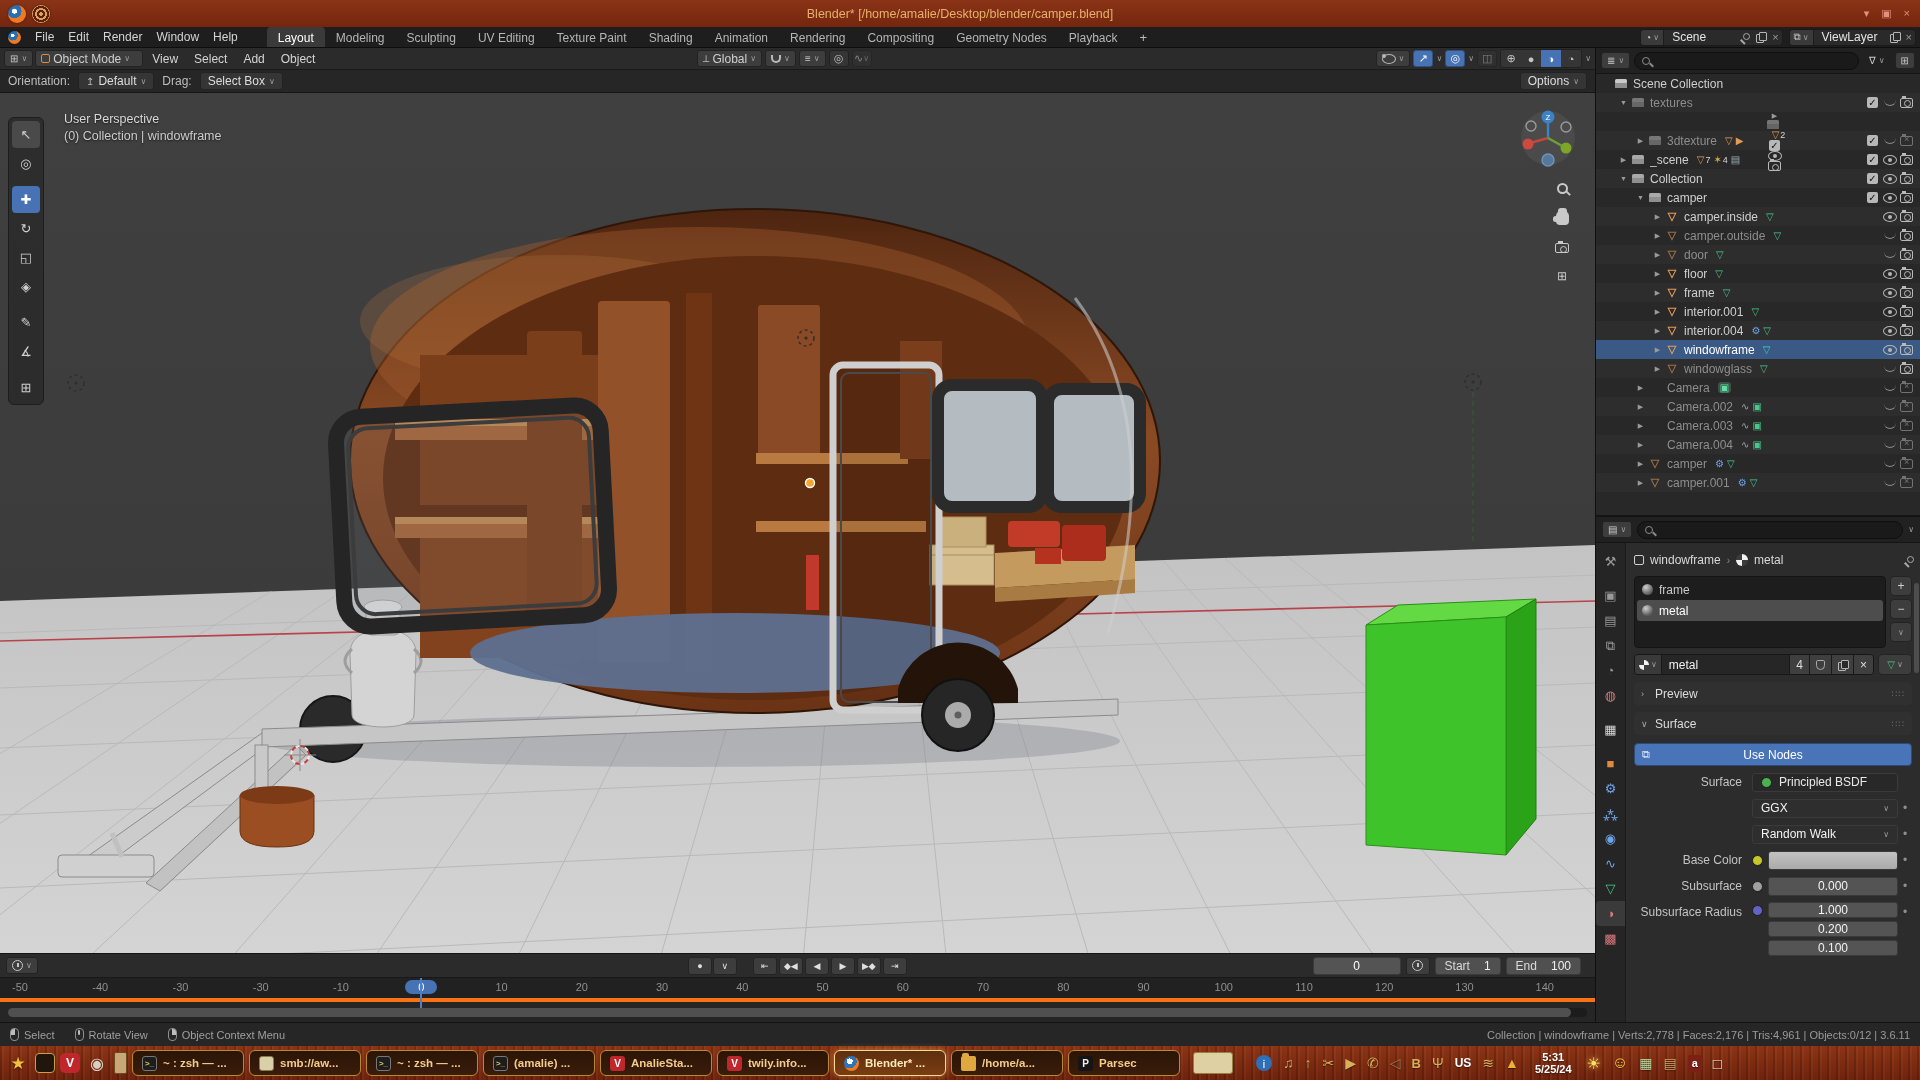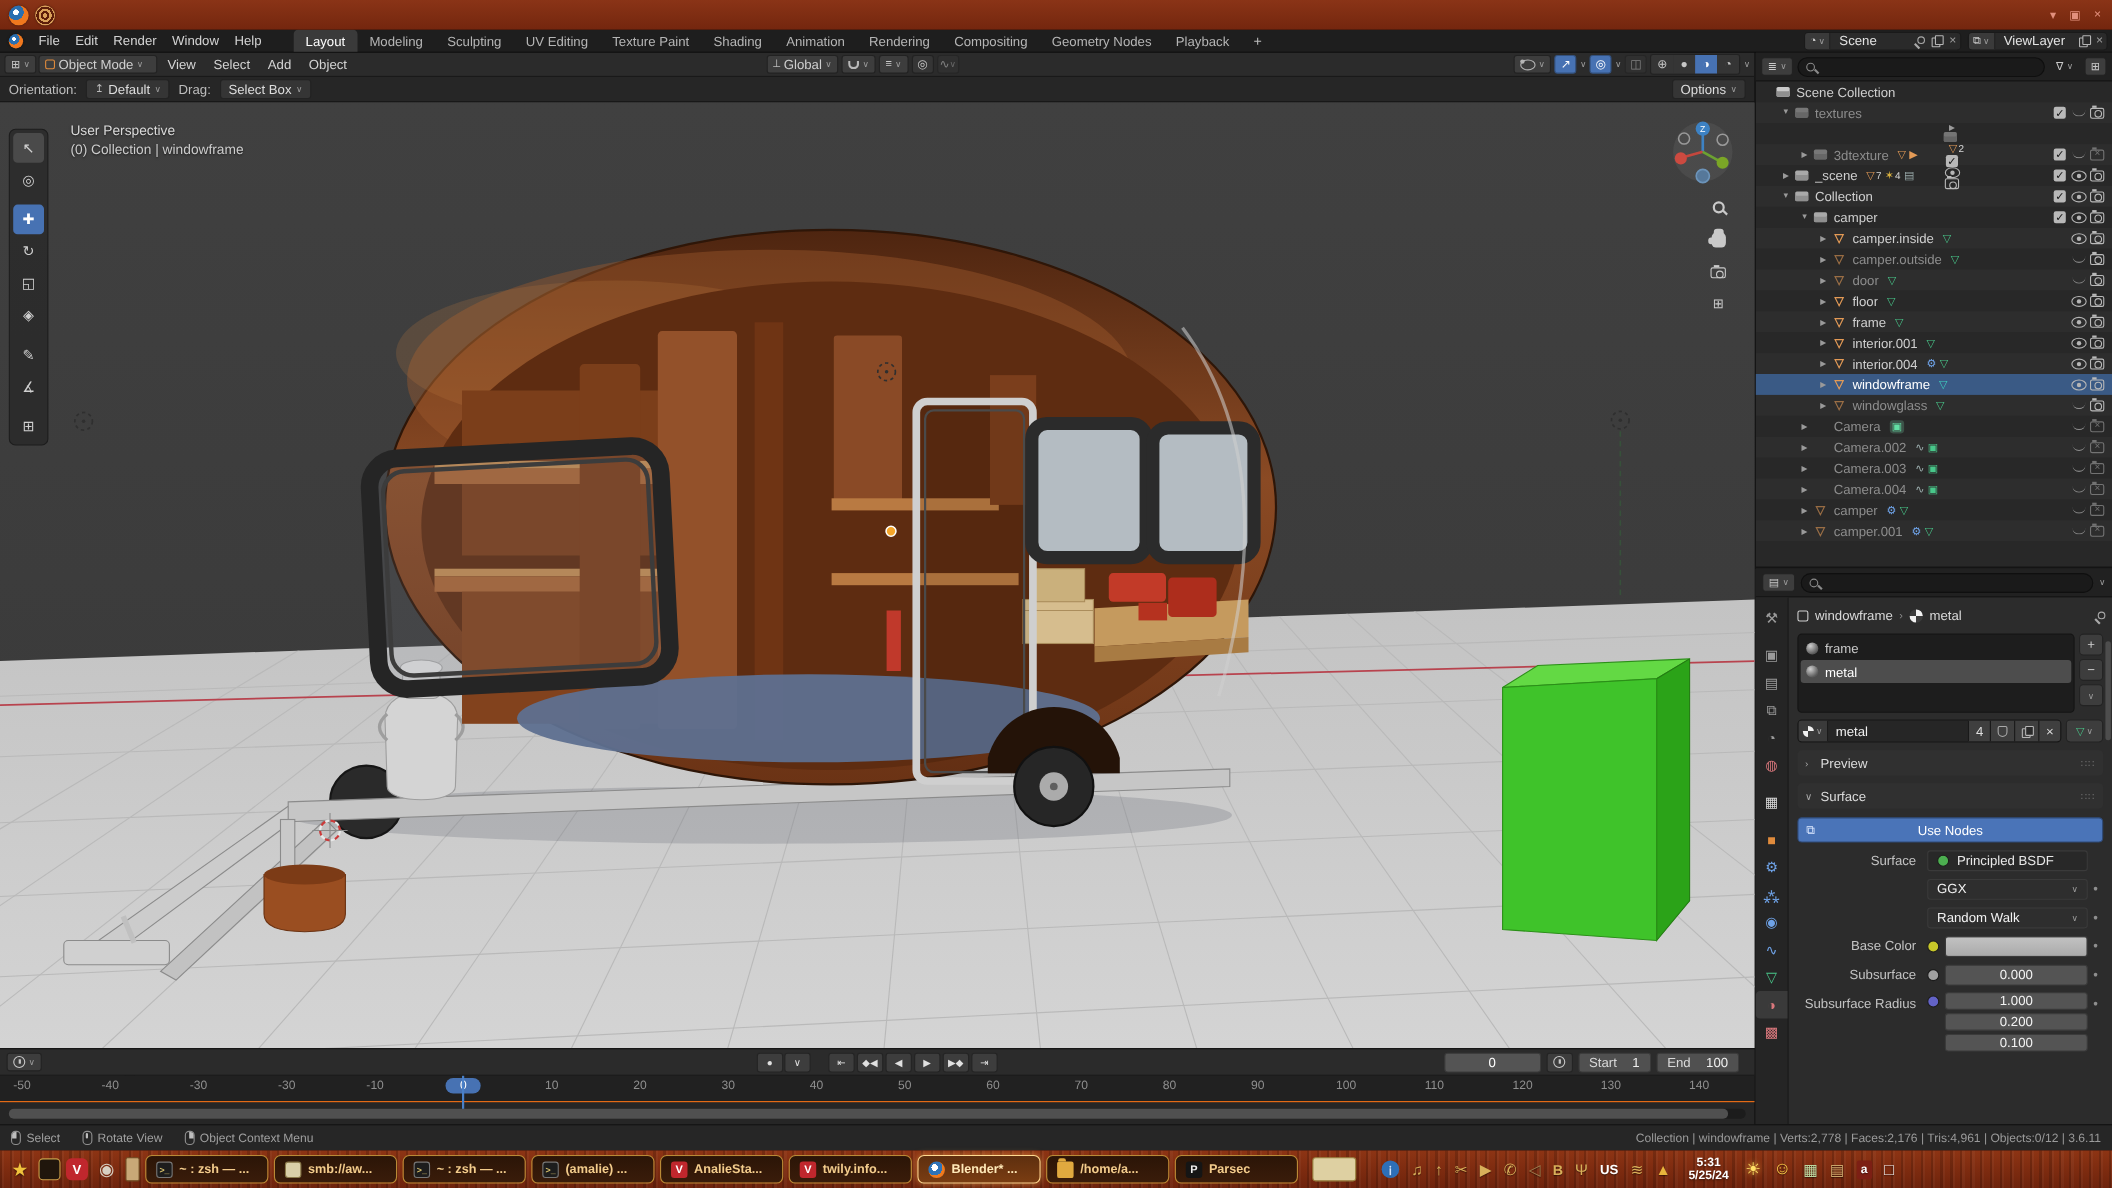--- a/index.html
+++ b/index.html
@@ -188,21 +188,21 @@
   .tmenu.dd::after { content:"∨"; font-size:8px; color:#999; }
   .clockico { width:11px; height:11px; border:1.4px solid #c9c9c9; border-radius:50%; position:relative; }
   .clockico::after { content:""; position:absolute; left:4px; top:2px; width:1.5px; height:4px; background:#c9c9c9; }
   .transport { display:flex; align-items:center; gap:2px; margin:0 auto; }
   .tbtn { min-width:24px; height:18px; background:#3d3d3d; border:1px solid #242424; border-radius:3px; display:flex; align-items:center; justify-content:center; color:#e0e0e0; font-size:9px; padding:0 4px; }
   .recgrp { display:flex; gap:1px; margin-right:14px; }
   .tl-right { display:flex; align-items:center; gap:5px; margin-right:8px; }
   .framefield { width:88px; height:18px; background:#545454; border:1px solid #3a3a3a; border-radius:3px; display:flex; align-items:center; justify-content:center; color:#fff; }
   .sefield { height:18px; background:#505050; border:1px solid #3a3a3a; border-radius:3px; display:flex; align-items:center; gap:14px; padding:0 9px; color:#efefef; }
   .sefield .sl { color:#d9d9d9; }
-  .ruler { height:24px; background:#212121; display:flex; justify-content:space-between; align-items:flex-start; padding:3px 34px 0 4px; border-bottom:1px solid #f97316; }
+  .ruler { height:24px; background:#212121; display:flex; justify-content:space-between; align-items:flex-start; padding:3px 34px 0 4px; border-bottom:4px solid #f97316; }
   .rtick { width:32px; text-align:center; color:#8f8f8f; font-size:11px; flex:none; }
   .rtick.cur { background:#4772b3; color:#fff; border-radius:9px; padding:1px 0; margin-top:-1px; }
   .playhead { position:absolute; left:420px; top:24px; bottom:14px; width:2px; background:#4a80c8; }
   .tl-scroll { flex:1; display:flex; align-items:center; padding:0 8px; }
   .scrolltrack { flex:1; height:9px; background:#1c1c1c; border-radius:5px; }
   .scrollthumb { width:99%; height:9px; background:#505050; border-radius:5px; }
 
   
   .statusbar { height:24px; background:#262626; border-top:1px solid #121212; display:flex; align-items:center; padding:0 10px; color:#9f9f9f; font-size:11px; flex:none; }
   .hint { display:flex; align-items:center; gap:5px; margin-right:20px; }
@@ -250,20 +250,21 @@
 </head>
 <body>
 
 <div class="app">
 
   <div class="titlebar">
     <div class="tb-icons">
       <span class="blogo big"></span>
       <span class="targeticon"></span>
     </div>
+    <div class="tb-title">Blender* [/home/amalie/Desktop/blender/camper.blend]</div>
     <div class="tb-controls">
       <span>▾</span>
         <span>▣</span>
         <span>×</span>
     </div>
   </div>
 
   <div class="menubar">
     <span class="blogo"></span>
     <span class="menu">File</span>

